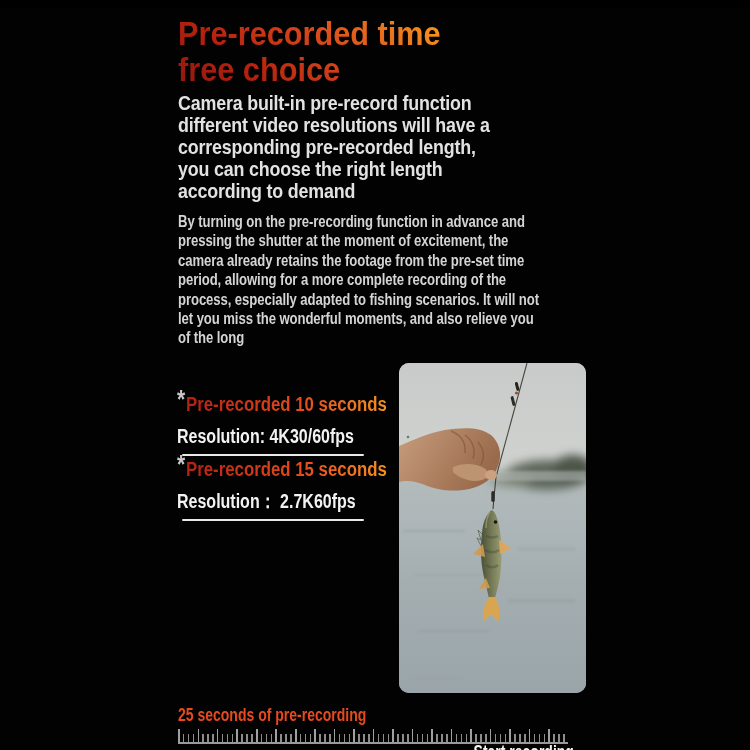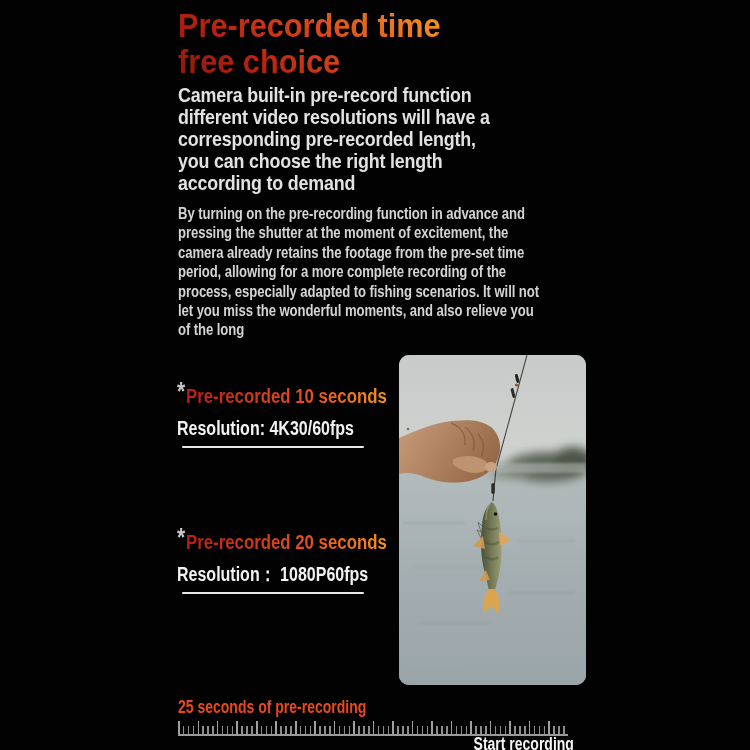--- a/index.html
+++ b/index.html
@@ -1,21 +1,21 @@
 <!DOCTYPE html>
 <html><head>
 <meta charset="utf-8">
 <style>
   html,body{margin:0;padding:0;}
   body{
     width:750px;height:750px;background:#000;
     font-family:"Liberation Sans","DejaVu Sans",sans-serif;
     overflow:hidden;position:relative;
   }
-  .page{position:absolute;inset:0;background:#020202;}
+  .page{position:absolute;inset:0;background:#020202;margin-top:8px;}
 
   
   .title{
     position:absolute;left:178px;top:8px;margin:0;
     font-size:33px;line-height:36px;font-weight:bold;
     transform:scaleX(0.93);transform-origin:0 0;
     color:#e8511c;
   }
   .title .t-line{display:block;}
   @supports ((-webkit-background-clip:text) or (background-clip:text)){
@@ -120,26 +120,26 @@
 process, especially adapted to fishing scenarios. It will not
 let you miss the wonderful moments, and also relieve you
 of the long</div>
 
   <div class="option" style="top:382px">
     <div class="opt-title"><span class="marker">*</span><span class="grad-line">Pre-recorded 10 seconds</span></div>
     <div class="opt-res">Resolution: 4K30/60fps</div>
     <div class="opt-rule"></div>
   </div>
 
-
-  <div class="option" style="top:528px">
-    <div class="opt-title"><span class="marker">*</span><span class="grad-line">Pre-recorded 20 seconds</span></div>
-    <div class="opt-res">Resolution： 1080P60fps</div>
+  <div class="option" style="top:447px">
+    <div class="opt-title"><span class="marker">*</span><span class="grad-line">Pre-recorded 15 seconds</span></div>
+    <div class="opt-res">Resolution： 2.7K60fps</div>
     <div class="opt-rule"></div>
   </div>
+
 
 
   <div class="photo">
     <svg viewBox="0 0 187 330" width="187" height="330" xmlns="http://www.w3.org/2000/svg">
       <defs>
         <linearGradient id="gSky" x1="0" y1="0" x2="0" y2="1">
           <stop offset="0" stop-color="#c8cbc9"></stop>
             <stop offset="1" stop-color="#d0d3d0"></stop>
         </linearGradient>
         <linearGradient id="gWater" x1="0" y1="0" x2="0" y2="1">

